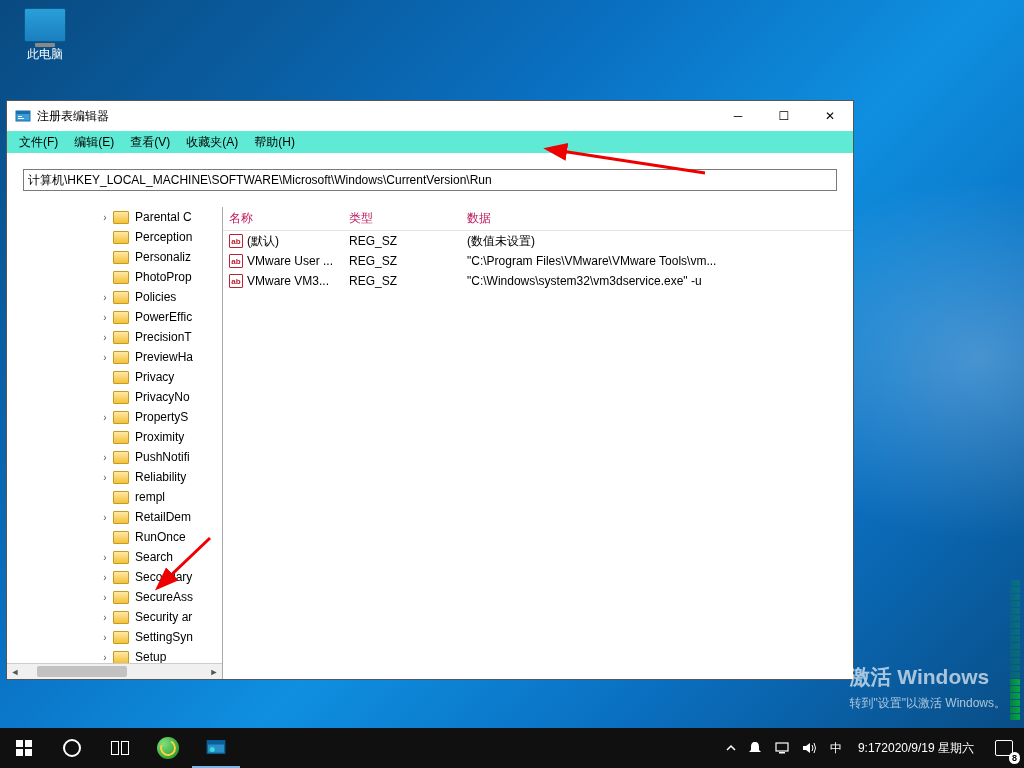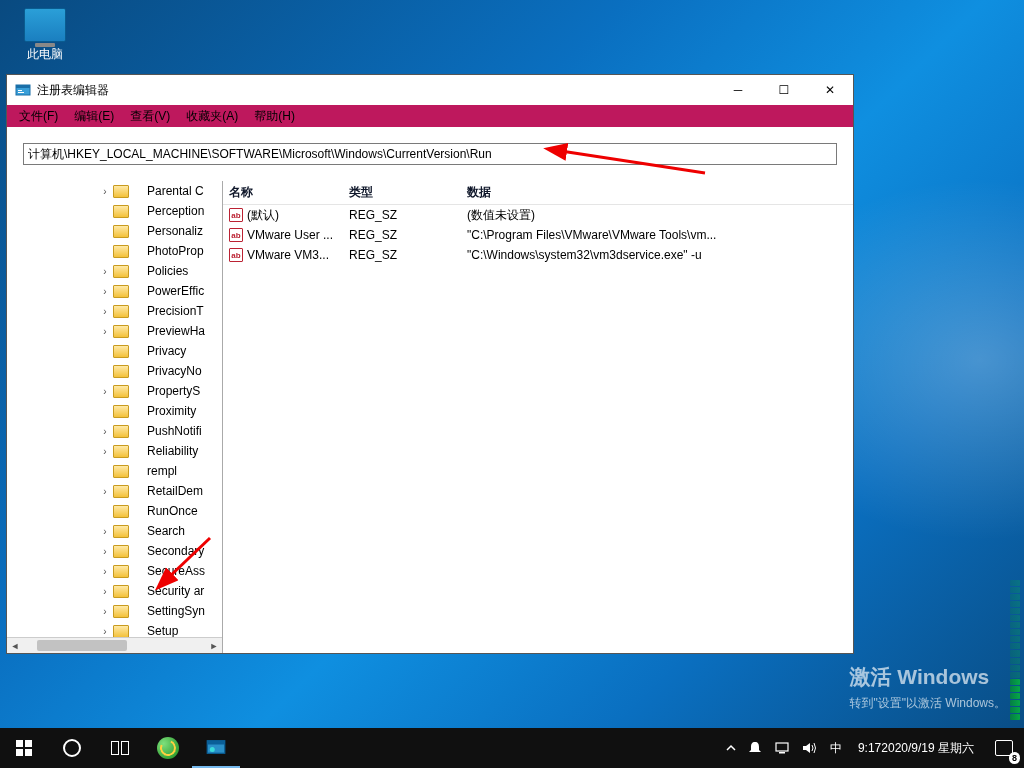--- a/index.html
+++ b/index.html
@@ -9,48 +9,48 @@
 
 .desktop-bg { position: absolute; inset: 0; background:
   radial-gradient(ellipse 400px 300px at 980px 360px, rgba(255,255,255,0.25) 0%, transparent 60%),
   linear-gradient(135deg, #094a80 0%, #0a6fc0 35%, #0f8fe0 55%, #0a6fc0 75%, #094a80 100%);
 }
 .desktop-icon { position: absolute; top: 8px; left: 10px; width: 70px; text-align: center; color: #fff; font-size: 12px; }
 .desktop-icon .pc-icon { width: 42px; height: 34px; margin: 0 auto 4px; background: linear-gradient(#2a9fd8,#1a7fc0); border: 1px solid #0a5c90; border-radius: 2px; position: relative; }
 .desktop-icon .pc-icon::after { content:""; position:absolute; bottom:-6px; left:50%; transform:translateX(-50%); width:20px; height:4px; background:#888; border-radius:1px; }
 
 
-.window { position: absolute; top: 74px; left: 6px; width: 848px; height: 580px; background: #fff; border: 1px solid #555; display: flex; flex-direction: column; }
+.window { position: absolute; top: 100px; left: 6px; width: 848px; height: 580px; background: #fff; border: 1px solid #555; display: flex; flex-direction: column; }
 .titlebar { height: 30px; display: flex; align-items: center; padding-left: 8px; background: #fff; }
 .titlebar-icon { width: 16px; height: 16px; margin-right: 6px; }
 .titlebar-title { font-size: 12px; flex: 1; }
 .titlebar-controls { display: flex; }
 .titlebar-controls .ctl { width: 46px; height: 30px; display: flex; align-items: center; justify-content: center; font-size: 12px; }
 
-.menubar { height: 22px; display: flex; align-items: center; padding: 0 4px; font-size: 12px; background: #be185d; }
+.menubar { height: 22px; display: flex; align-items: center; padding: 0 4px; font-size: 12px; background: #5eead4; }
 .menubar .menu-item { padding: 2px 8px; }
 
 .addressbar { height: 22px; border: 1px solid #7a7a7a; margin: 16px; display: flex; align-items: center; font-size: 12px; padding: 0 4px; background: #fff; overflow: hidden; white-space: nowrap; }
 
 .content { flex: 1; display: flex; min-height: 0; }
 .tree-pane { width: 216px; border-right: 1px solid #aaa; overflow: hidden; position: relative; font-size: 12px; background:#fff; }
 .tree-inner { position: absolute; top: 0; left: 0; right: 0; bottom: 16px; overflow: hidden; }
 .tree-row { display: flex; align-items: center; height: 20px; white-space: nowrap; padding-left: 92px; }
 .tree-row .expander { width: 12px; text-align: center; color: #555; font-size: 10px; margin-right: 2px; }
 .tree-row .folder { width: 16px; height: 13px; background: linear-gradient(#ffe9a6,#f3c13a); border: 1px solid #c89b1f; border-radius: 1px; margin-right: 4px; flex-shrink:0; }
 .tree-row.selected .label { background: #cce8ff; outline: 1px solid #99d1ff; }
-.tree-row .label { padding: 0 2px; margin-left: 12px; }
+.tree-row .label { padding: 0 2px; }
 .tree-hscroll { position: absolute; bottom: 0; left: 0; right: 0; height: 16px; background: #f0f0f0; border-top: 1px solid #ccc; }
 .tree-hscroll .thumb { position:absolute; left:30px; width:90px; top:2px; bottom:2px; background:#c2c2c2; border-radius:2px; }
 .tree-hscroll .arrow { position:absolute; top:0; bottom:0; width:16px; display:flex; align-items:center; justify-content:center; color:#555; font-size:9px; }
 .tree-hscroll .arrow.l{left:0} .tree-hscroll .arrow.r{right:0}
 
 .list-pane { flex: 1; background: #fff; font-size: 12px; overflow: hidden; }
 .list-header { display: flex; height: 24px; align-items: center; border-bottom: 1px solid #e5e5e5; }
-.list-header .col { padding: 0 6px; color: #0f172a; font-weight: bold; }
+.list-header .col { padding: 0 6px; color: #be185d; }
 .list-header .col.name { width: 120px; }
 .list-header .col.type { width: 118px; }
 .list-header .col.data { flex: 1; }
 .list-row { display: flex; height: 20px; align-items: center; }
 .list-row .cell { padding: 0 6px; overflow: hidden; text-overflow: ellipsis; white-space: nowrap; }
 .list-row .cell.name { width: 120px; display:flex; align-items:center; gap:4px; }
 .list-row .cell.type { width: 118px; }
 .list-row .cell.data { flex: 1; }
 .str-icon { width:14px; height:14px; border:1px solid #b23; background:#fff; display:inline-flex; align-items:center; justify-content:center; font-size:8px; color:#b23; font-weight:bold; border-radius:1px; flex-shrink:0; }
 

